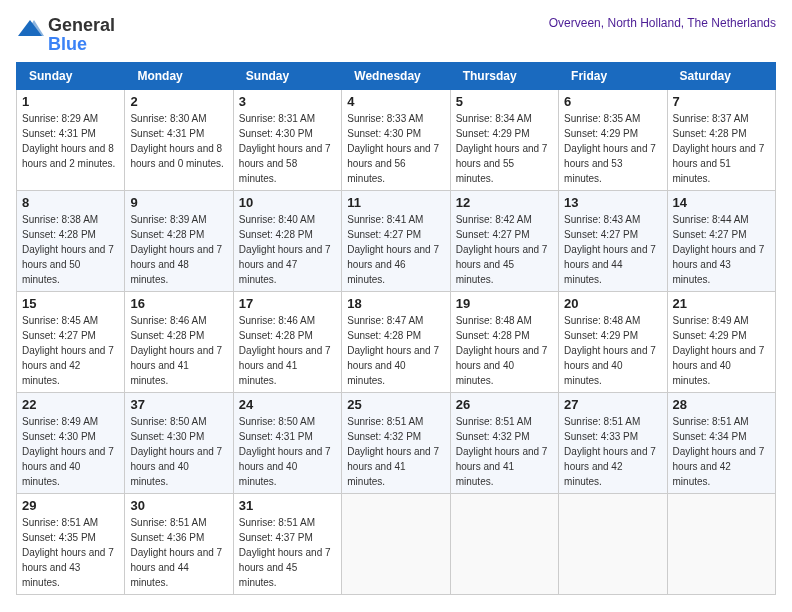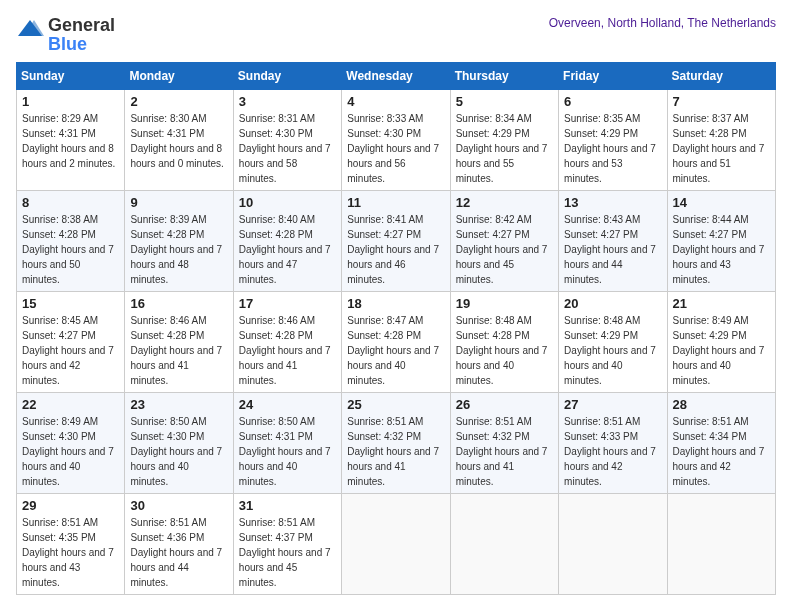--- a/index.html
+++ b/index.html
@@ -50,21 +50,21 @@
       color: #4c1d95;
     }
     .calendar {
       width: 100%;
       border-collapse: collapse;
       font-size: 10.5px;
     }
     .calendar th {
       background: #1a6abf;
       color: #fff;
-      padding: 6px 4px;
+      padding: 6px 12px;
       text-align: left;
       font-size: 12px;
       font-weight: bold;
       border: 1px solid #1a6abf;
     }
     .calendar td {
       vertical-align: top;
       padding: 4px 5px;
       border: 1px solid #ccc;
       width: 108px;
@@ -211,21 +211,21 @@
           <span class="day-num">21</span>
 <div class="day-info">Sunrise: 8:49 AM<br>Sunset: 4:29 PM<br>Daylight hours and 7 hours and 40 minutes.</div>
         </td>
       </tr>
       <tr>
         <td>
           <span class="day-num">22</span>
 <div class="day-info">Sunrise: 8:49 AM<br>Sunset: 4:30 PM<br>Daylight hours and 7 hours and 40 minutes.</div>
         </td>
         <td>
-          <span class="day-num">23</span>
+          <span class="day-num">37</span>
 <div class="day-info">Sunrise: 8:50 AM<br>Sunset: 4:30 PM<br>Daylight hours and 7 hours and 40 minutes.</div>
         </td>
         <td>
           <span class="day-num">24</span>
 <div class="day-info">Sunrise: 8:50 AM<br>Sunset: 4:31 PM<br>Daylight hours and 7 hours and 40 minutes.</div>
         </td>
         <td>
           <span class="day-num">25</span>
 <div class="day-info">Sunrise: 8:51 AM<br>Sunset: 4:32 PM<br>Daylight hours and 7 hours and 41 minutes.</div>
         </td>

